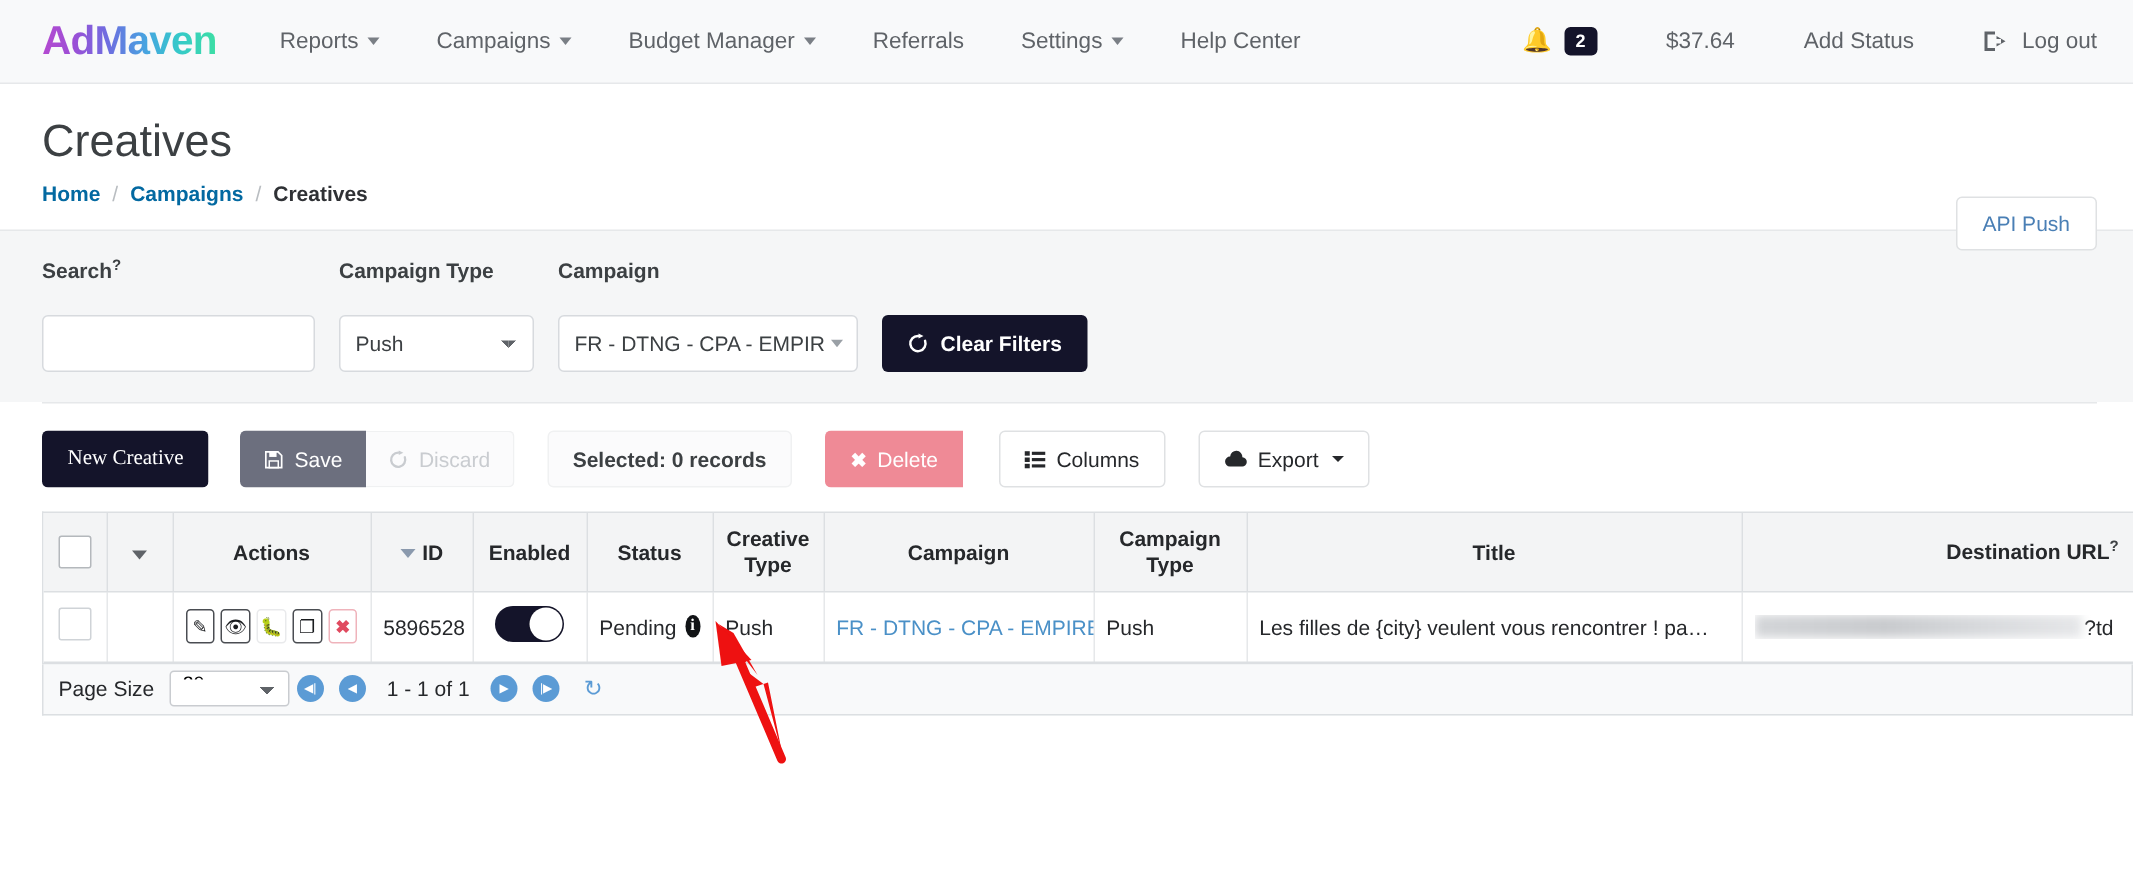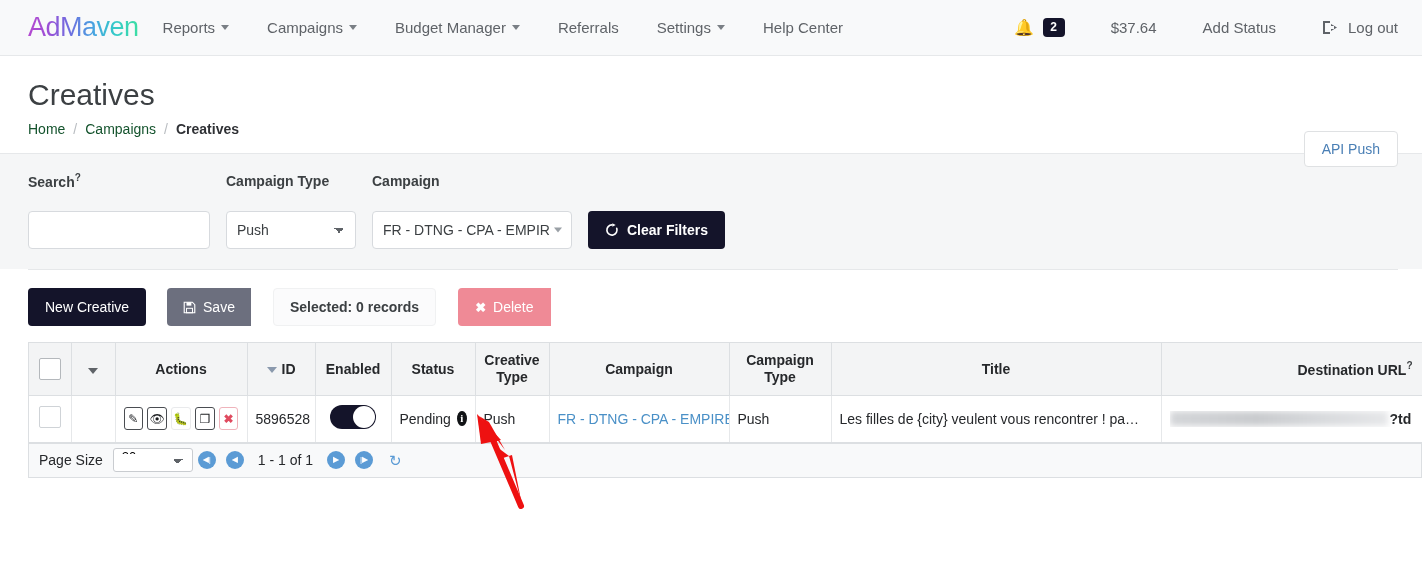--- a/index.html
+++ b/index.html
@@ -19,28 +19,28 @@
     height:56px;
     background:#f8f9fa;
     border-bottom:1px solid #e6e8ea;
     display:flex;
     align-items:center;
     padding:0 24px 0 28px;
     position:relative;
   }
   .logo{
     font-size:27px;
-    font-weight:normal;
+    font-weight:bold;
     letter-spacing:-0.5px;
     background:linear-gradient(90deg,#b44ad0 0%,#9c4fd6 18%,#6d6ee0 38%,#46a6e0 60%,#35c9c9 78%,#3ddfa3 100%);
     -webkit-background-clip:text;
     background-clip:text;
     color:transparent;
     -webkit-text-fill-color:transparent;
-    margin-right:24px;
+    margin-right:42px;
     white-space:nowrap;
   }
   .navitem{
     font-size:15px;
     color:#5f6368;
     margin-right:38px;
     white-space:nowrap;
     cursor:pointer;
     display:flex;
     align-items:center;
@@ -90,21 +90,21 @@
     margin:0 0 8px 0;
     line-height:1.15;
   }
   .breadcrumb{
     font-size:14px;
     color:#5f6368;
     display:flex;
     align-items:center;
     gap:0;
   }
-  .crumb{color:#14532d;cursor:pointer;}
+  .crumb{color:#0369a1;cursor:pointer;font-weight:bold;}
   .crumb.current{color:#2f3135;font-weight:bold;cursor:default;}
   .crumb-sep{color:#b9bdc1;margin:0 8px;}
   .apidocs{
     position:absolute;
     right:24px;
     top:75px;
     border:1px solid #dfe1e3;
     background:#fff;
     color:#4a7fb5;
     font-size:14px;
@@ -217,21 +217,21 @@
     font-size:14px;
     font-family:"Liberation Sans", sans-serif;
     display:flex;
     align-items:center;
     justify-content:center;
     gap:7px;
     cursor:pointer;
     white-space:nowrap;
     border:1px solid transparent;
   }
-  .btn-new{background:#14142a;color:#fff;font-weight:normal;padding:0 16px;margin-right:21px;}
+  .btn-new{background:#14142a;color:#fff;font-weight:normal;padding:0 16px;margin-right:21px;font-family:Liberation Serif, serif;}
   .grp{display:flex;margin-right:22px;}
   .btn-save{background:#6c6f7e;color:#fff;padding:0 15px;border-radius:4px 0 0 4px;}
   .btn-discard{background:#fbfbfc;color:#c9ccd0;padding:0 15px;border-radius:0 4px 4px 0;border:1px solid #f0f1f2;border-left:none;cursor:default;}
   .btn-selected{background:#fbfbfc;color:#3c4043;font-weight:bold;padding:0 16px;border:1px solid #f0f1f2;border-radius:4px;margin-right:0;cursor:default;}
   .grp2{display:flex;margin-right:24px;}
   .btn-delete{background:#ef8a96;color:#fff;padding:0 16px;border-radius:4px 0 0 4px;}
   .btn-setenabled{background:#fbfbfc;color:#c9ccd0;padding:0 15px;border-radius:0 4px 4px 0;border:1px solid #f0f1f2;border-left:none;cursor:default;}
   .btn-columns{background:#fff;color:#26282b;border:1px solid #dfe1e3;padding:0 16px;margin-right:22px;}
   .btn-export{background:#fff;color:#26282b;border:1px solid #dfe1e3;padding:0 16px;}
 
@@ -378,21 +378,21 @@
   .link{color:#4a90c7;cursor:pointer;}
   .ell{overflow:hidden;text-overflow:ellipsis;white-space:nowrap;display:block;}
   .blurred{
     display:inline-block;
     width:218px;height:15px;
     background:linear-gradient(90deg,#d3d5d8,#c9cbce 40%,#d8dadd 70%,#e6e7e9);
     filter:blur(3.2px);
     vertical-align:middle;
     border-radius:1px;
   }
-  .url-cell{display:flex;align-items:center;gap:2px;overflow:hidden;font-weight:bold;}
+  .url-cell{display:flex;align-items:center;gap:2px;overflow:hidden;}
   .url-tail{font-size:14px;color:#26282b;}
 
   
   .pager{
     display:flex;
     align-items:center;
     gap:0;
     height:34px;
     border:1px solid #dcdfe2;
     border-top:none;
@@ -552,32 +552,57 @@
 
     <div class="grp">
       <button class="btn btn-save">
         <svg width="13" height="13" viewBox="0 0 16 16">
           <path d="M1.5 1.5 H11.5 L14.5 4.5 V14.5 H1.5 Z" fill="none" stroke="#fff" stroke-width="1.4"></path>
           <rect x="4.3" y="1.5" width="6" height="4.2" fill="#fff"></rect>
           <rect x="4.3" y="9" width="7.4" height="5.5" fill="none" stroke="#fff" stroke-width="1.2"></rect>
         </svg>
         <span>Save</span>
       </button>
+      <button class="btn btn-discard">
+        <svg width="13" height="13" viewBox="0 0 16 16">
+          <path d="M8 2.2 A5.8 5.8 0 1 0 13.4 6" stroke="#c9ccd0" stroke-width="1.9" fill="none" stroke-linecap="round"></path>
+          <path d="M8.4 0.4 L8.4 4.2 L12.2 2.3 Z" fill="#c9ccd0"></path>
+        </svg>
+        <span>Discard</span>
+      </button>
     </div>
 
     <div class="btn btn-selected" style="margin-right:22px;text-align:right;">Selected: 0 records</div>
 
     <div class="grp2">
       <button class="btn btn-delete">
         <span style="font-weight:bold;font-size:13px;">✖</span>
         <span>Delete</span>
       </button>
     </div>
 
-
+    <button class="btn btn-columns">
+      <svg width="14" height="13" viewBox="0 0 16 14">
+        <rect x="0" y="0.5" width="4" height="3.4" fill="#26282b"></rect>
+        <rect x="0" y="5.3" width="4" height="3.4" fill="#26282b"></rect>
+        <rect x="0" y="10.1" width="4" height="3.4" fill="#26282b"></rect>
+        <rect x="5.6" y="0.9" width="10.4" height="2.4" fill="#26282b"></rect>
+        <rect x="5.6" y="5.7" width="10.4" height="2.4" fill="#26282b"></rect>
+        <rect x="5.6" y="10.5" width="10.4" height="2.4" fill="#26282b"></rect>
+      </svg>
+      <span>Columns</span>
+    </button>
+
+    <button class="btn btn-export">
+      <svg width="16" height="13" viewBox="0 0 18 14">
+        <path d="M4.4 12 H13.6 A3.4 3.4 0 0 0 13.8 5.2 A4.6 4.6 0 0 0 4.6 4.6 A3.7 3.7 0 0 0 4.4 12 Z" fill="#26282b"></path>
+      </svg>
+      <span>Export</span>
+      <span class="caret-sm"></span>
+    </button>
   </div>
 
   <div class="tablewrap">
     <table class="grid">
       <colgroup>
         <col class="c-check">
           <col class="c-dd">
           <col class="c-actions">
           <col class="c-id">
         <col class="c-enabled">

